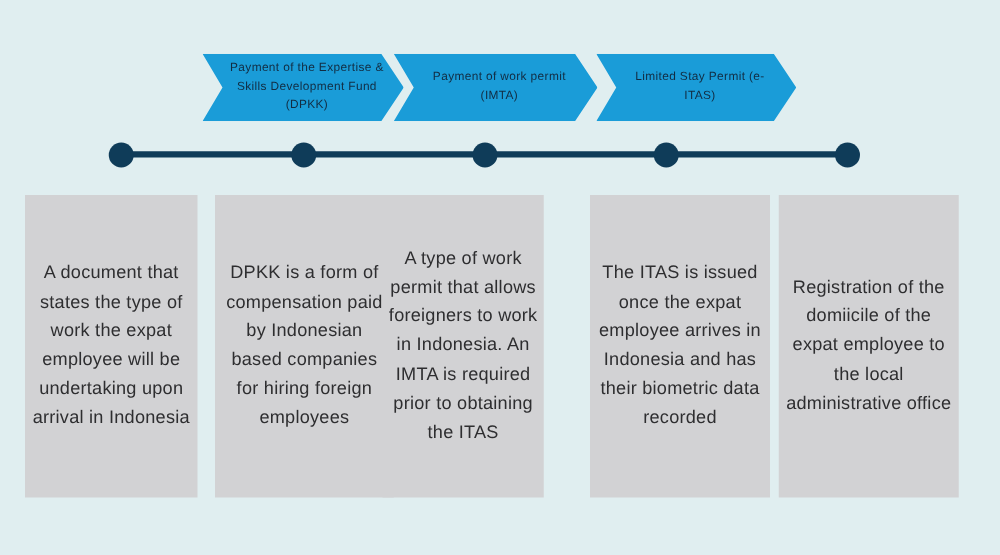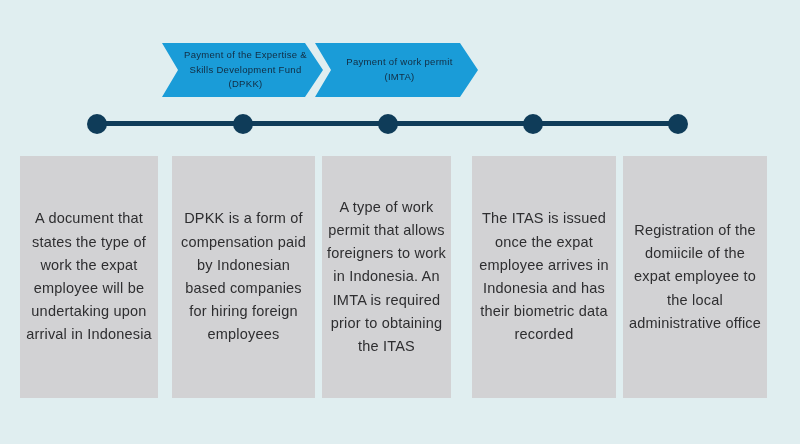--- a/index.html
+++ b/index.html
@@ -61,35 +61,38 @@
 <body>
 
 <div class="canvas">
 
   <div class="arrow" style="left:162px;width:161px">
     <span>Payment of the Expertise &amp; Skills Development Fund (DPKK)</span>
   </div>
   <div class="arrow" style="left:315px;width:163px">
     <span>Payment of work permit (IMTA)</span>
   </div>
+  <div class="arrow" style="left:477px;width:160px">
+    <span>Limited Stay Permit (e-ITAS)</span>
+  </div>
 
   <div class="timeline-line"></div>
   <div class="timeline-dot" style="left:87px"></div>
   <div class="timeline-dot" style="left:233px"></div>
   <div class="timeline-dot" style="left:378px"></div>
   <div class="timeline-dot" style="left:523px"></div>
   <div class="timeline-dot" style="left:668px"></div>
 
   <div class="desc-box" style="left:20px;width:138px">
     <span>A document that states the type of work the expat employee will be undertaking upon arrival in Indonesia</span>
   </div>
   <div class="desc-box" style="left:172px;width:143px">
     <span>DPKK is a form of compensation paid by Indonesian based companies for hiring foreign employees</span>
   </div>
-  <div class="desc-box" style="left:322px;width:129px">
+  <div class="desc-box" style="left:306px;width:129px">
     <span>A type of work permit that allows foreigners to work in Indonesia. An IMTA is required prior to obtaining the ITAS</span>
   </div>
   <div class="desc-box" style="left:472px;width:144px">
     <span>The ITAS is issued once the expat employee arrives in Indonesia and has their biometric data recorded</span>
   </div>
   <div class="desc-box" style="left:623px;width:144px">
     <span>Registration of the domiicile of the expat employee to the local administrative office</span>
   </div>
 
 </div>

